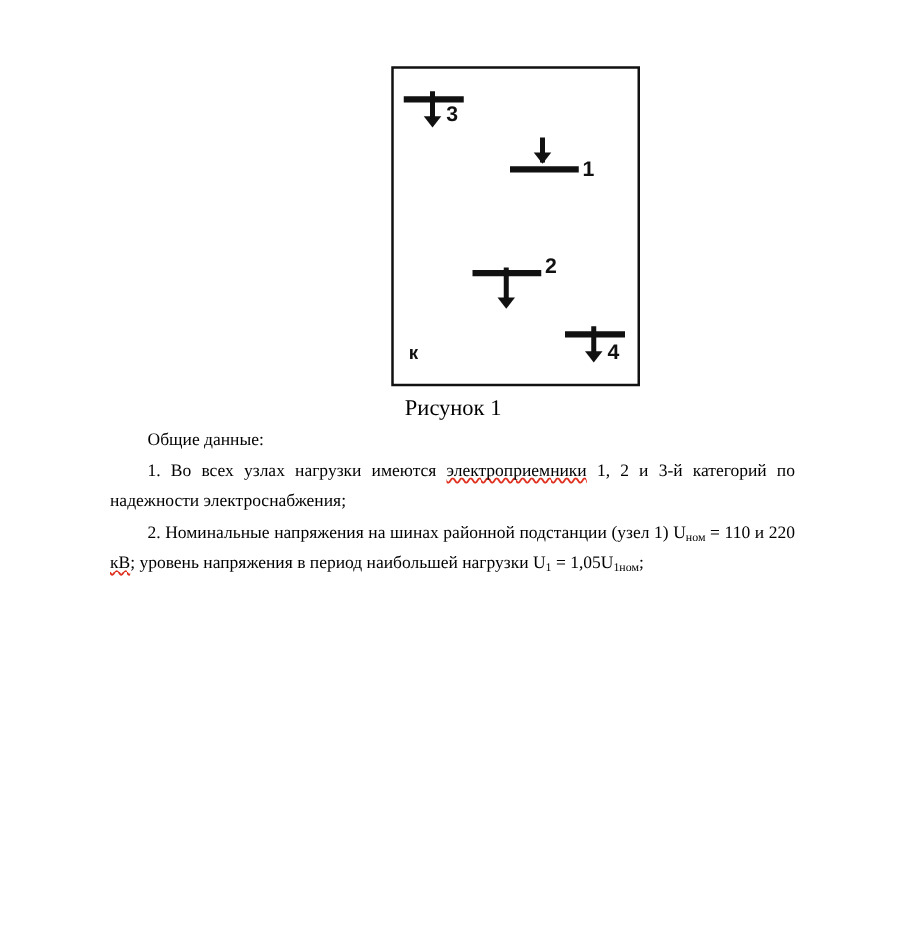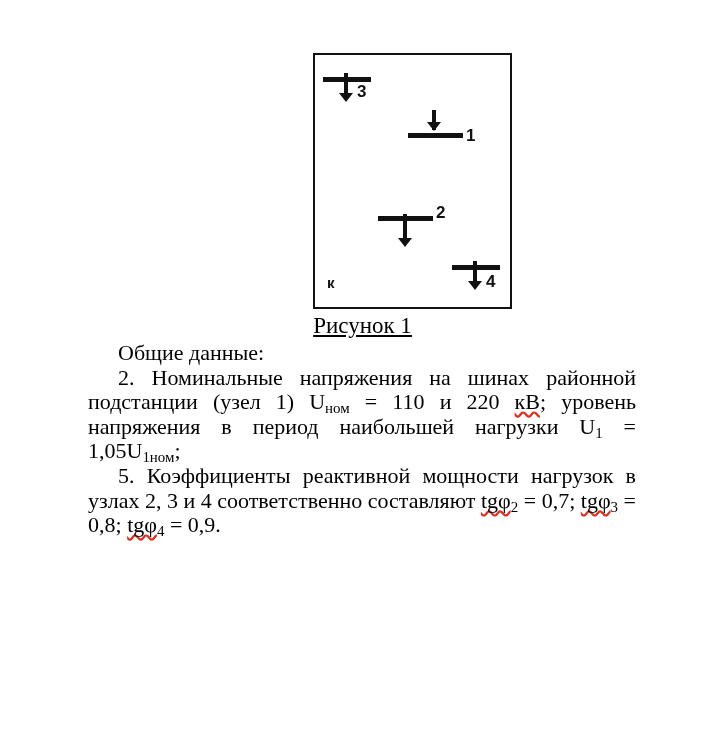--- a/index.html
+++ b/index.html
@@ -105,32 +105,31 @@
     line-height: 15px;
     color: #111111;
   }
 
   #figure-caption {
     position: absolute;
     left: 0;
     top: 316px;
     width: 725px;
     text-align: center;
-    font-size: 23px;
+    font-size: 18px;
     line-height: 20px;
-    text-decoration: underline;
   }
 
   
   #doc-body {
     position: absolute;
     left: 88px;
     top: 341px;
     width: 548px;
-    font-size: 22px;
+    font-size: 14px;
     line-height: 24.6px;
   }
   #doc-body p {
     margin: 0;
     text-indent: 30px;
     text-align: justify;
     text-justify: inter-word;
   }
   #doc-body p.nojustify {
     text-align: left;
@@ -182,15 +181,15 @@
     </div>
 
     <div id="node-k">к</div>
   </div>
 
   <div id="figure-caption">Рисунок 1</div>
 </div>
 
 <div id="doc-body">
   <p class="nojustify">Общие данные:</p>
+  <p>1. Во всех узлах нагрузки имеются <span class="sp">электроприемники</span> 1, 2 и 3-й категорий по надежности электроснабжения;</p>
   <p>2. Номинальные напряжения на шинах районной подстанции (узел 1) U<sub>ном</sub> = 110 и 220 <span class="sp">кВ</span>; уровень напряжения в период наибольшей нагрузки U<sub>1</sub> = 1,05U<sub>1ном</sub>;</p>
-  <p>5. Коэффициенты реактивной мощности нагрузок в узлах 2, 3 и 4 соответственно составляют <span class="sp">tgφ</span><sub>2</sub> = 0,7; <span class="sp">tgφ</span><sub>3</sub> = 0,8; <span class="sp">tgφ</span><sub>4</sub> = 0,9.</p>
 </div>
 
 </body></html>

